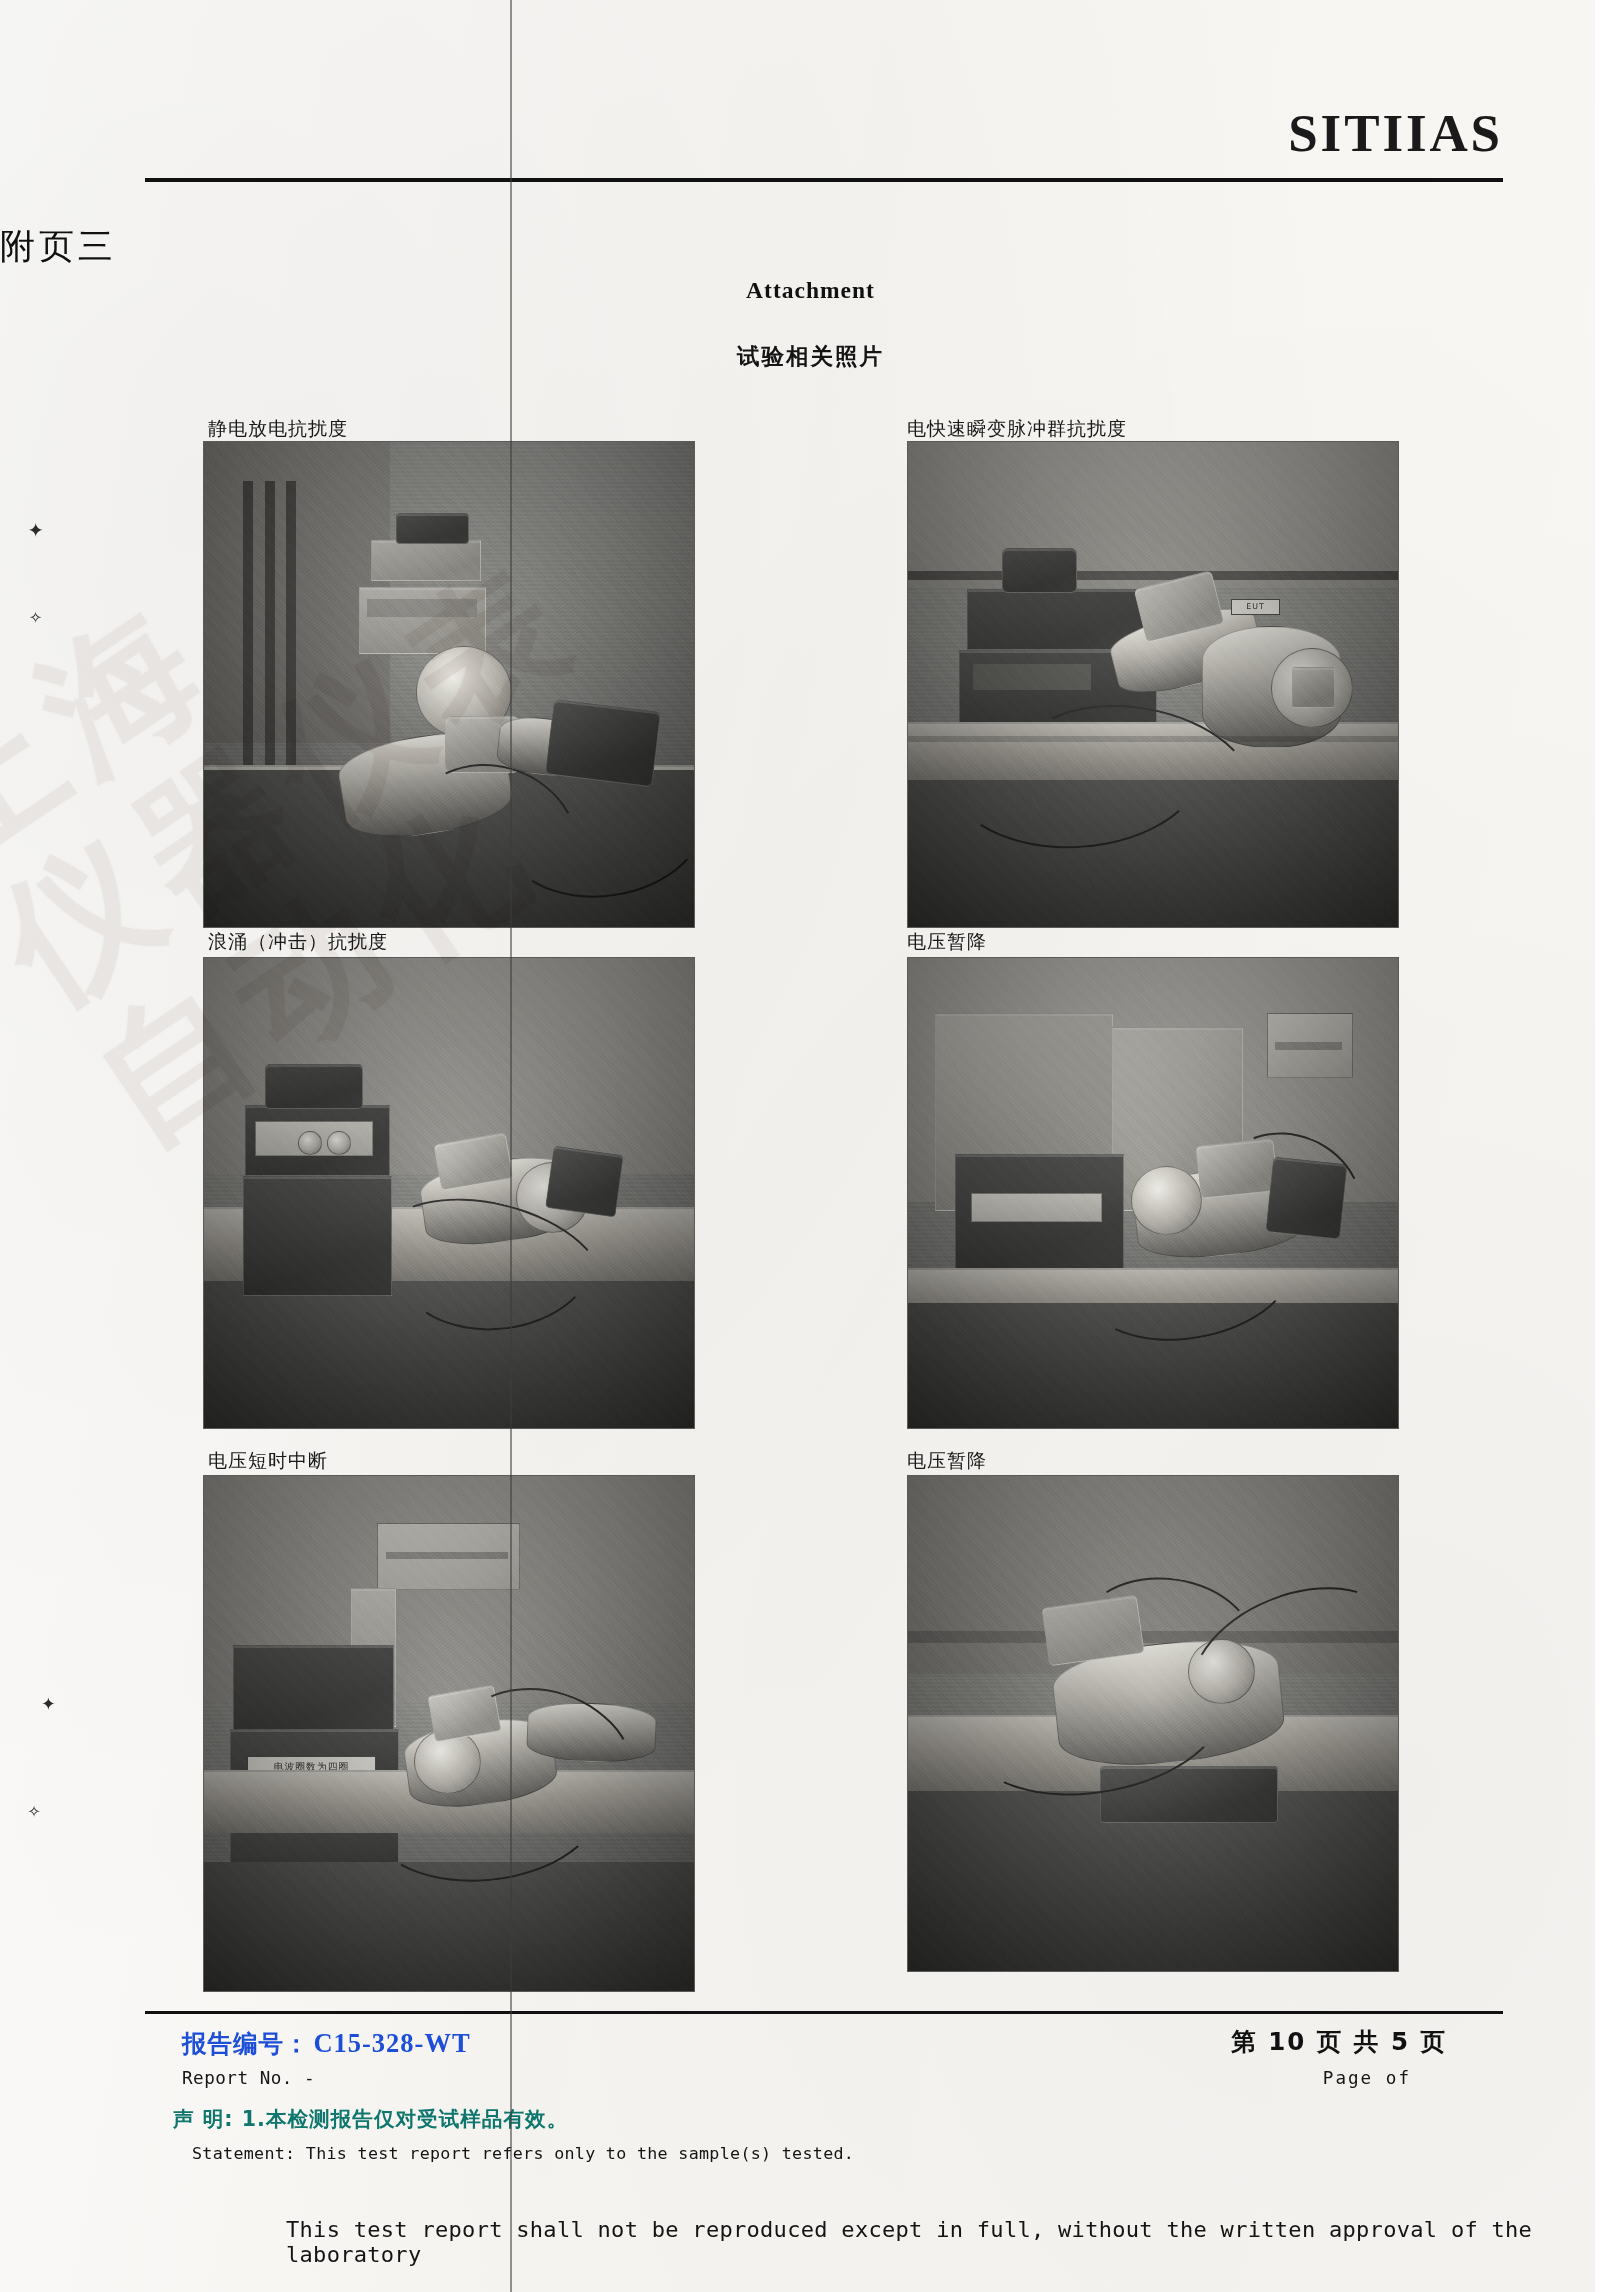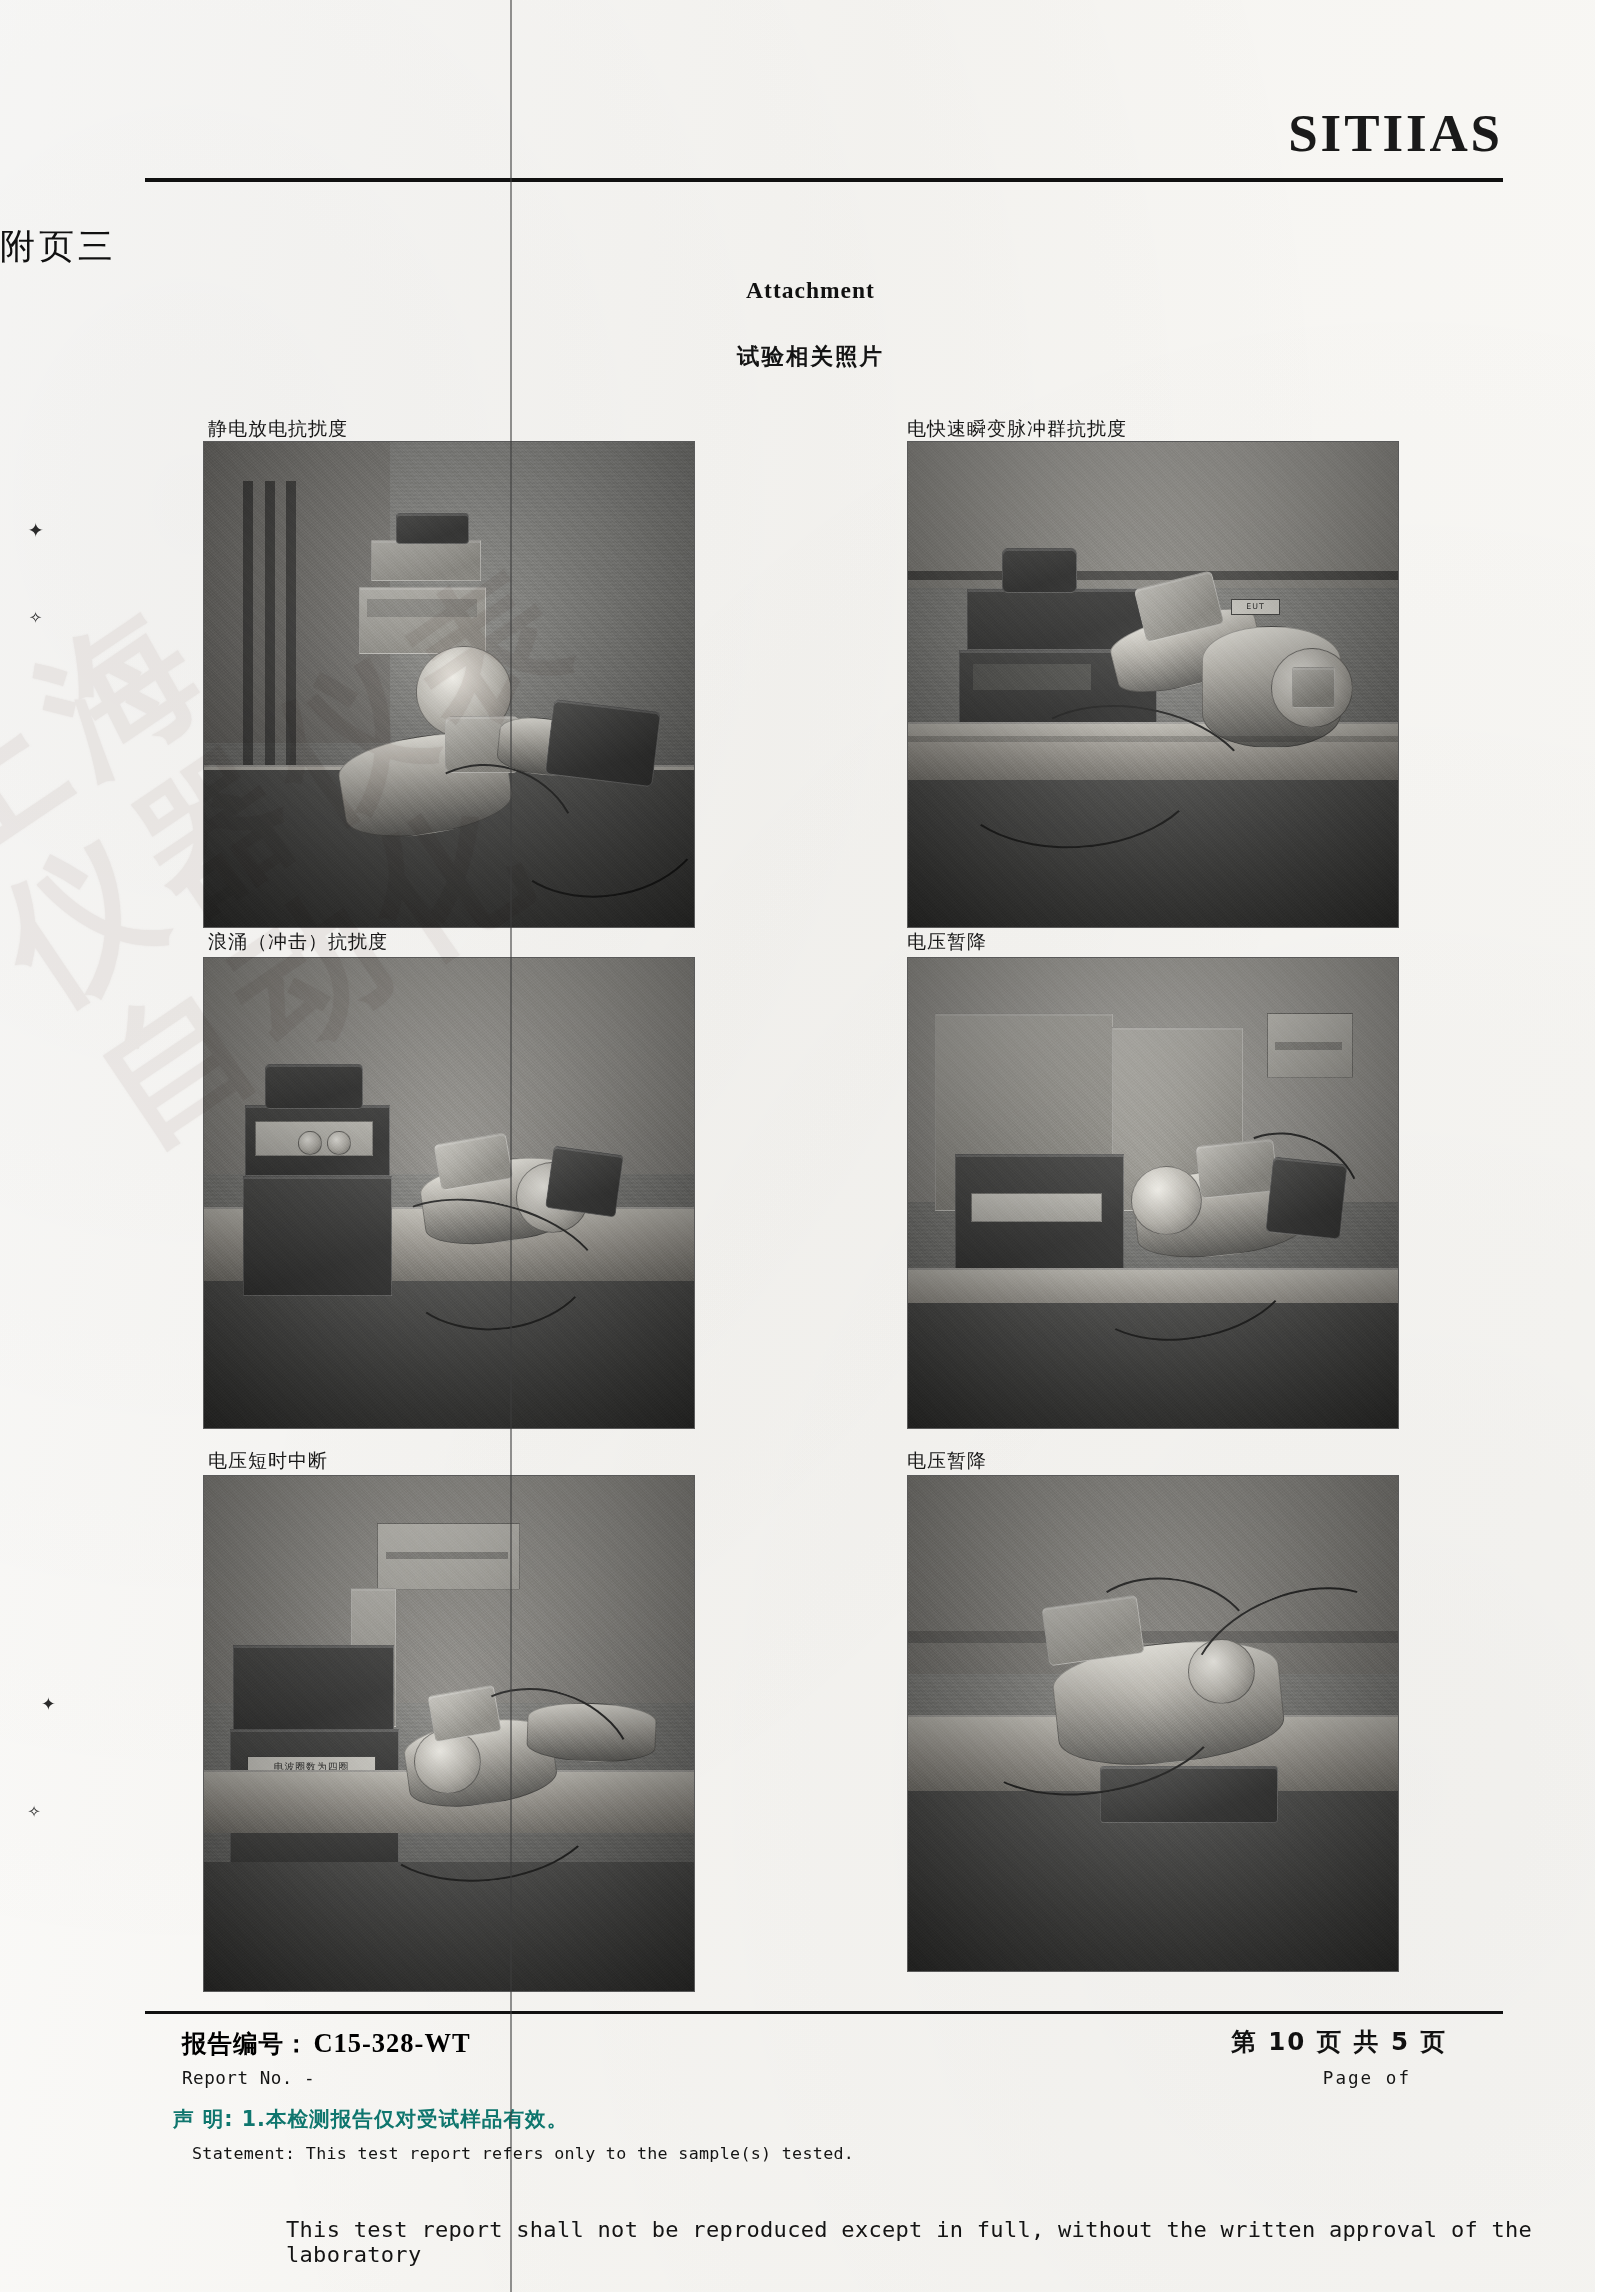--- a/index.html
+++ b/index.html
@@ -233,21 +233,21 @@
     height: 2.9px;
     background: #111;
   }
   .rep-no {
     position: absolute;
     left: 182px;
     top: 2027px;
     font-family: "DejaVu Sans", sans-serif;
     font-weight: bold;
     font-size: 24.5px;
-    color: #000000;
+    color: #1d4ed8;
     letter-spacing: 1px;
   }
   .rep-no .val {
     font-family: "Liberation Serif", serif;
     font-weight: bold;
     font-size: 26.5px;
     margin-left: 3.9px;
   }
   .rep-no-en {
     position: absolute;

